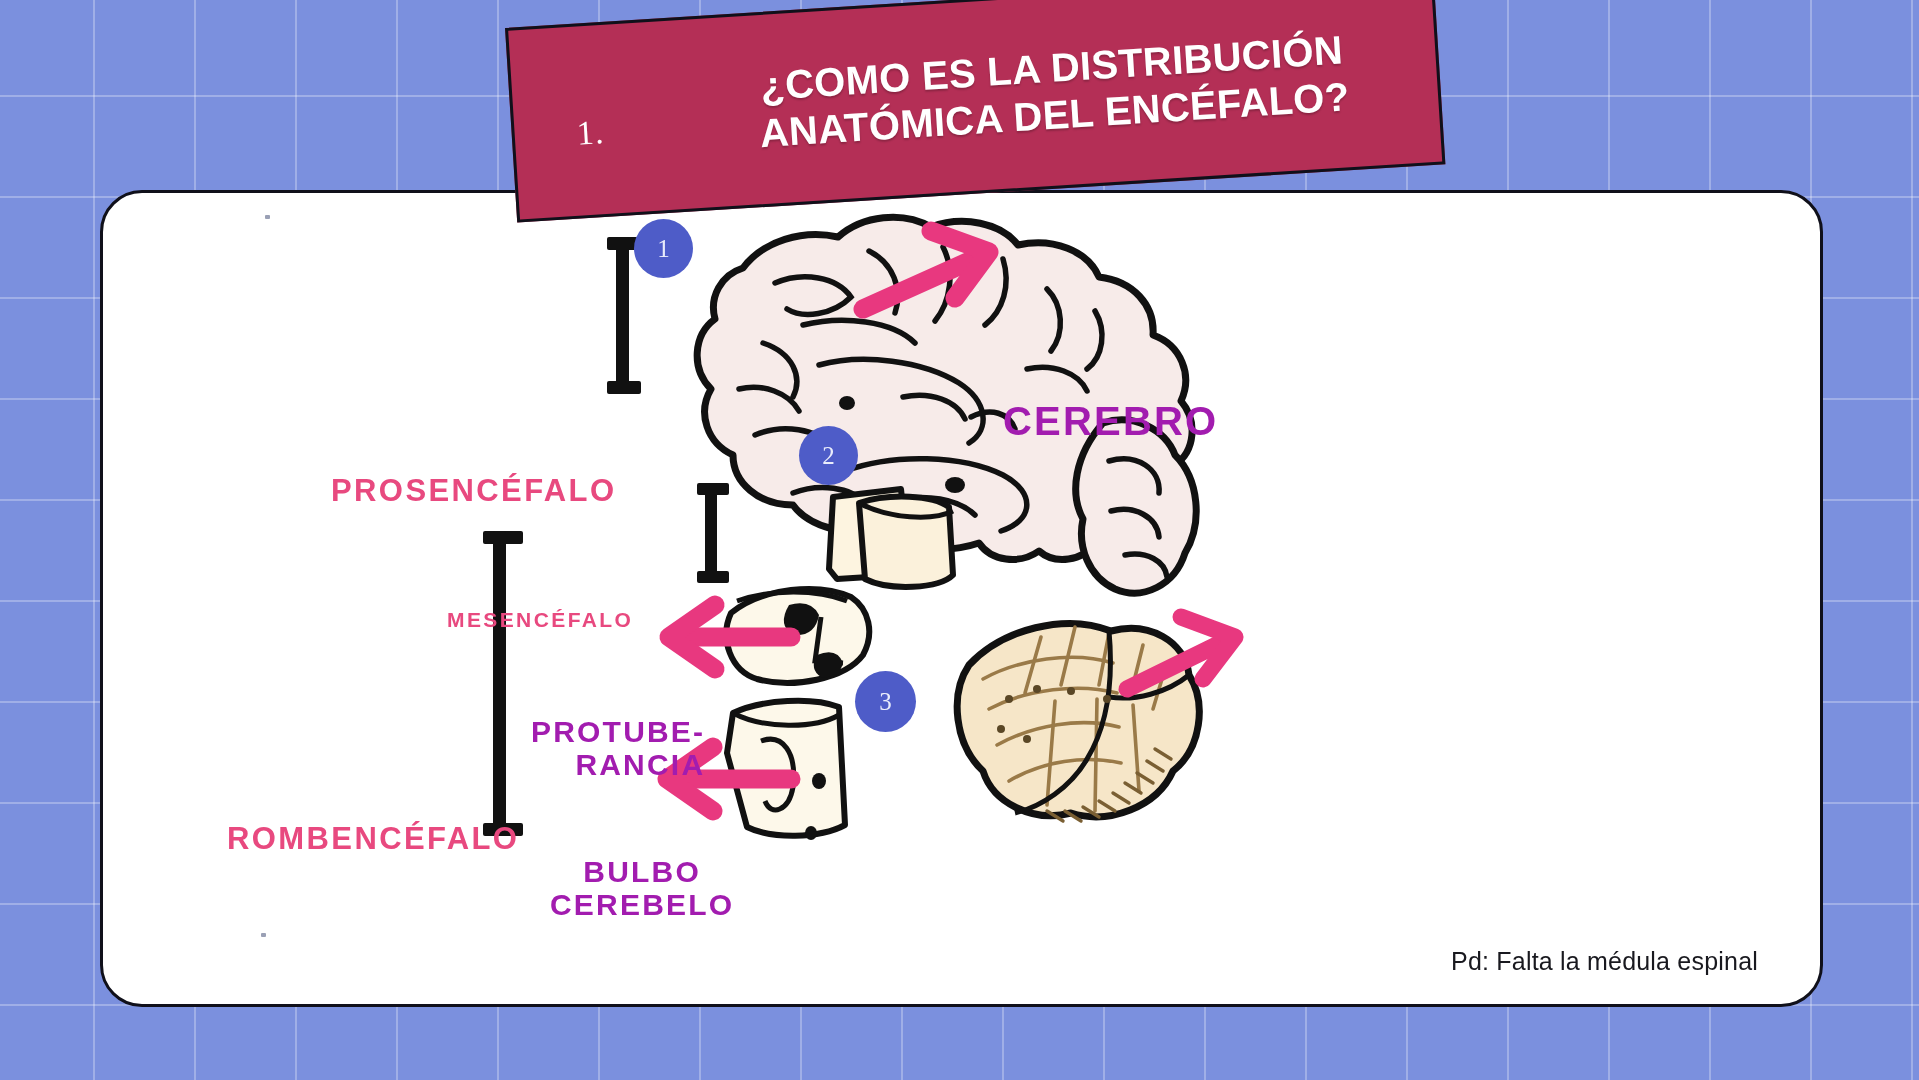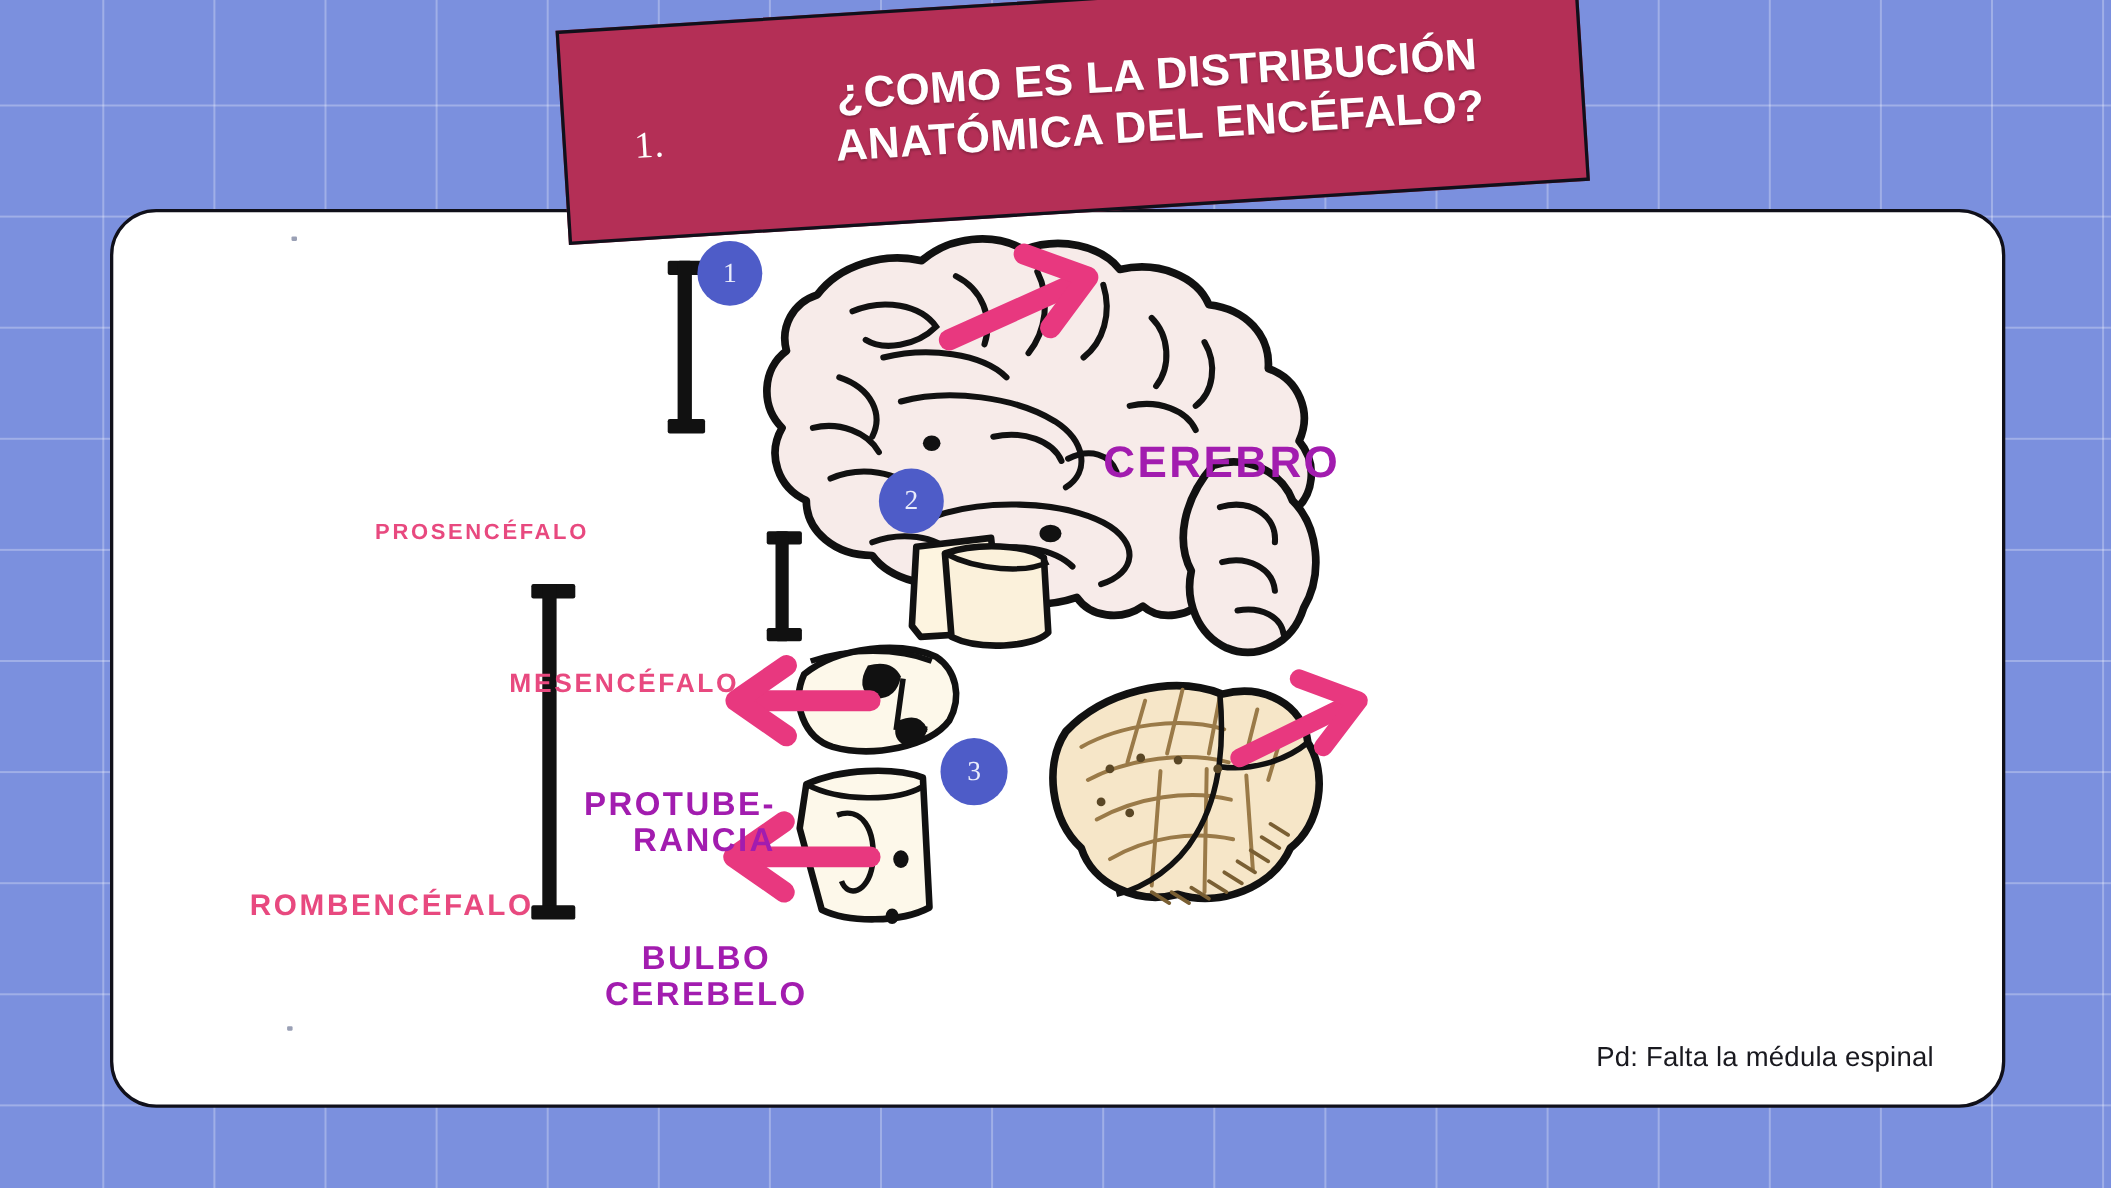--- a/index.html
+++ b/index.html
@@ -287,25 +287,25 @@
       <g stroke="#e8387f" fill="none" stroke-width="19" stroke-linecap="round" stroke-linejoin="round">
         <path d="M688 444 L574 444"></path>
         <path d="M612 412 L566 444 L612 476"></path>
       </g>
       <g stroke="#e8387f" fill="none" stroke-width="19" stroke-linecap="round" stroke-linejoin="round">
         <path d="M688 586 L572 586"></path>
         <path d="M610 554 L564 586 L610 618"></path>
       </g>
     </svg>
 
-    <div class="pink-label" style="left:238px; top:280px; font-size:20px;">PROSENCÉFALO</div>
-
-    <div class="pink-label" style="left:360px; top:415px; font-size:24px;">MESENCÉFALO</div>
-
-    <div class="pink-label" style="left:124px; top:615px; font-size:27px;text-align:right;">ROMBENCÉFALO</div>
+    <div class="pink-label" style="left:228px; top:280px; font-size:31px;">PROSENCÉFALO</div>
+
+    <div class="pink-label" style="left:344px; top:415px; font-size:21px;">MESENCÉFALO</div>
+
+    <div class="pink-label" style="left:124px; top:628px; font-size:31px;text-align:right;">ROMBENCÉFALO</div>
 
     <div class="black-label" style="left:900px; top:206px; font-size:40px;">CEREBRO</div>
 
 
     <div class="black-label" style="left:428px; top:522px; font-size:30px; text-align:left;">
       <div>PROTUBE-</div>
       <div style="text-align:right;">RANCIA</div>
     </div>
 
     <div class="black-label" style="left:430px; top:662px; font-size:30px; text-align:center;margin-left:17px;">

